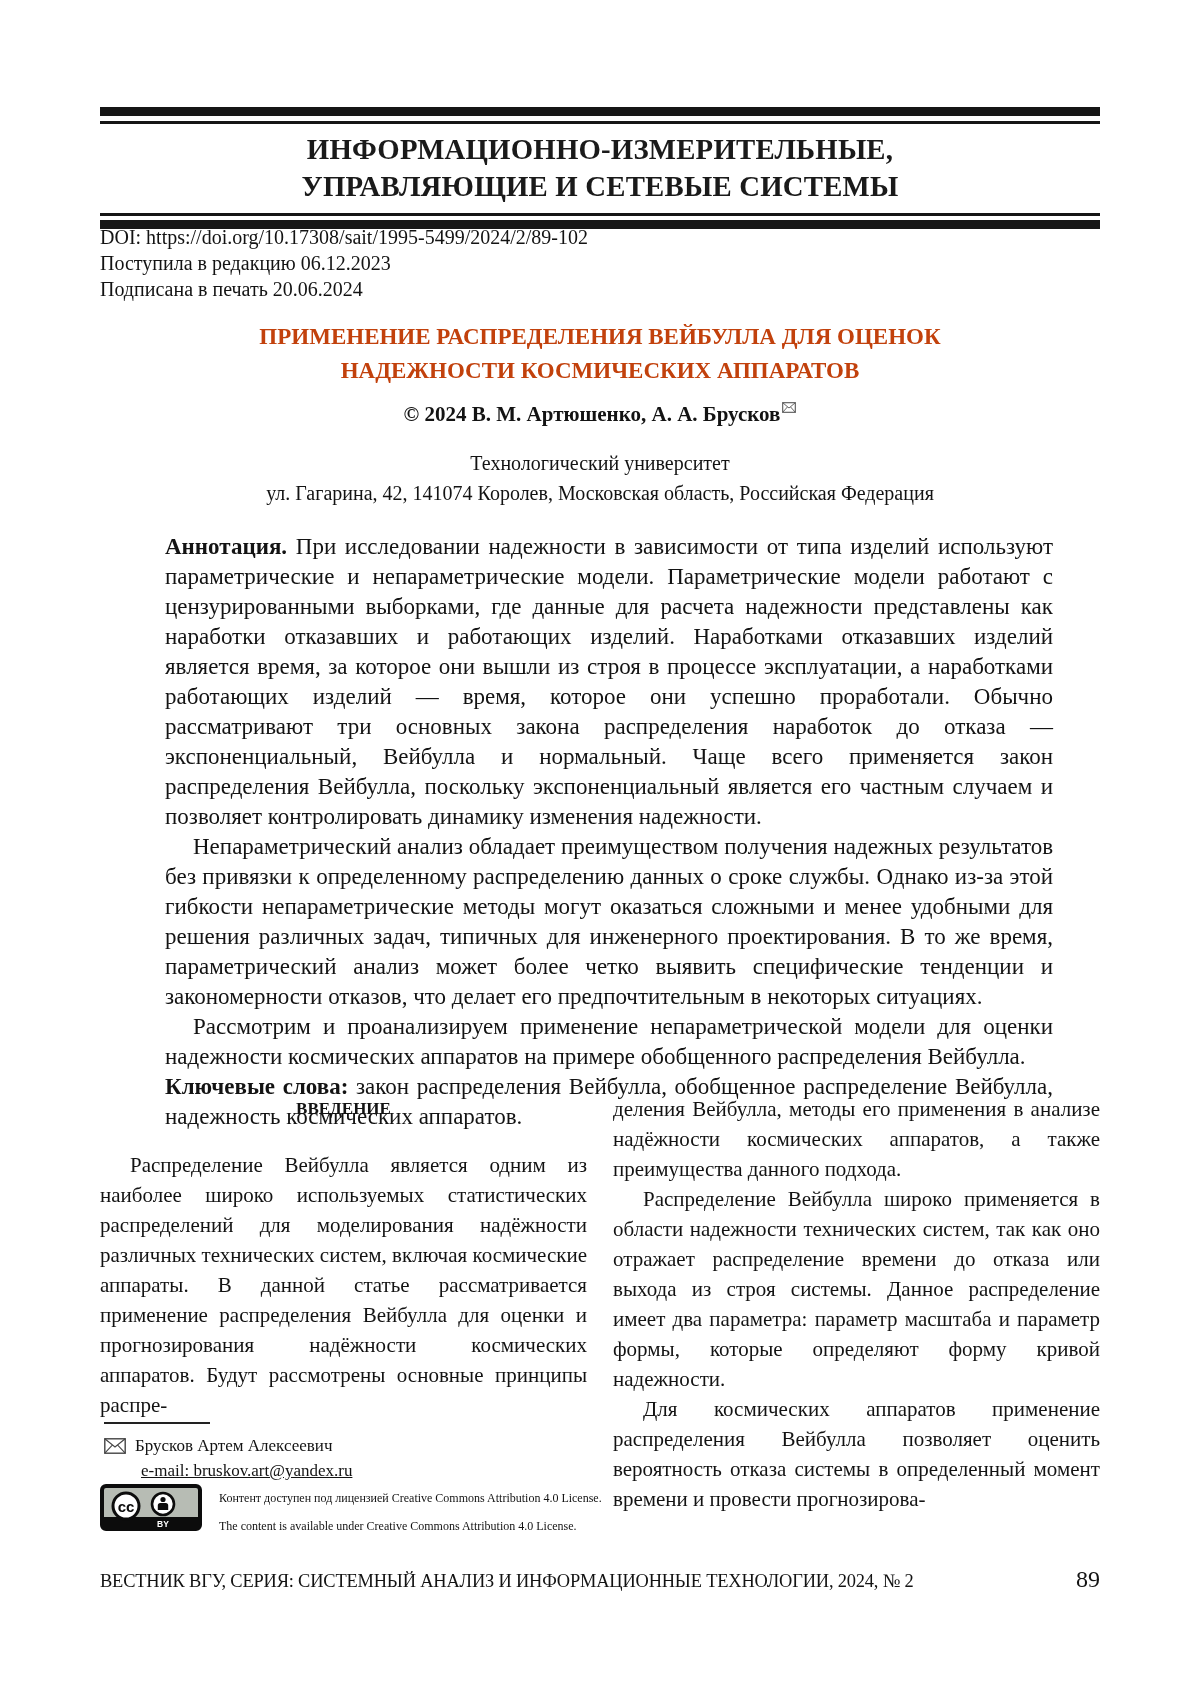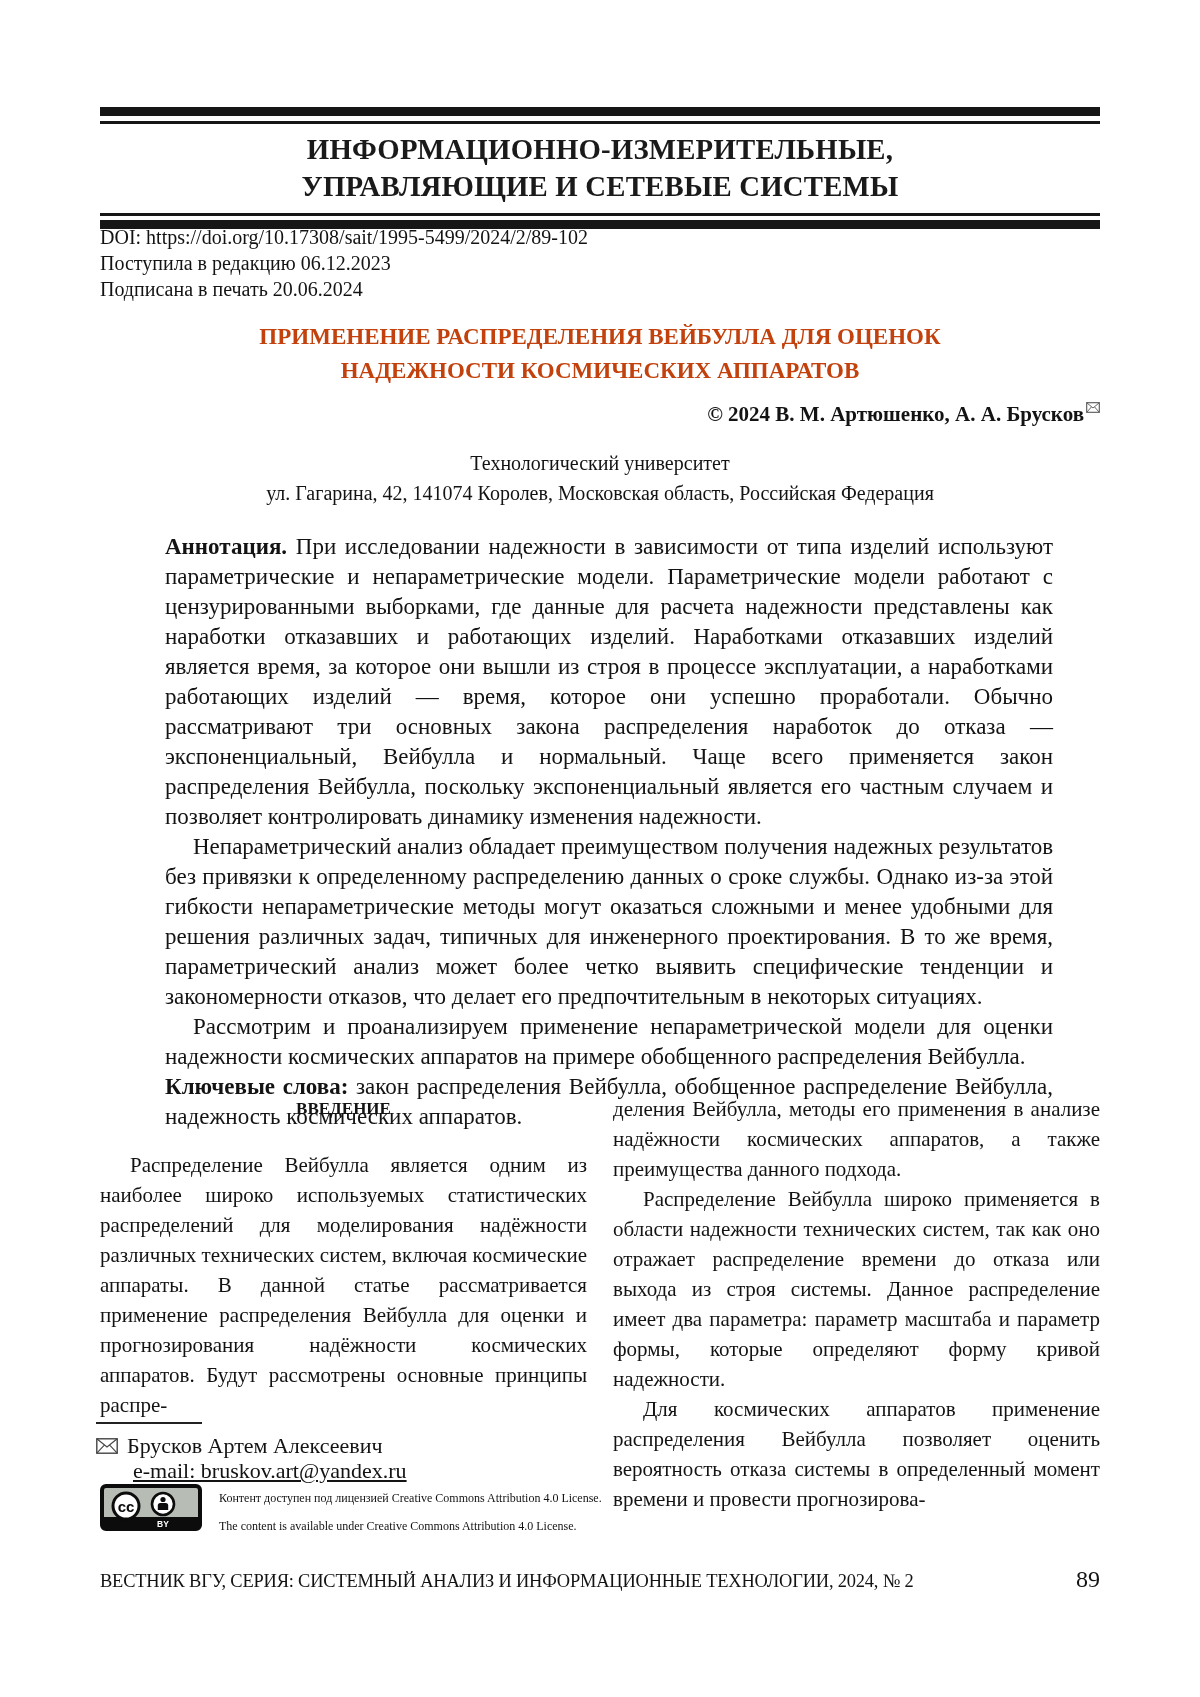--- a/index.html
+++ b/index.html
@@ -28,42 +28,42 @@
     transform: scaleX(0.96); transform-origin: center;
   }
 
   
   .meta { left: 100px; top: 224px; width: 1000px; font-size: 20px; line-height: 26px; }
   .meta-row1 { display: flex; justify-content: space-between; }
 
   
   .art-title { left: 100px; top: 320px; width: 1000px; text-align: center;
     font-weight: bold; font-size: 23px; line-height: 34px; color: #c2410c; }
-  .authors { left: 100px; top: 402px; width: 1000px; text-align: right;
+  .authors { left: 100px; top: 402px; width: 1000px; text-align: center;
     font-weight: bold; font-size: 21px; }
   .affil { left: 100px; top: 448px; width: 1000px; text-align: center;
     font-size: 20px; line-height: 30px; }
 
   
   .abstract { left: 165px; top: 532px; width: 888px;
     font-size: 23px; line-height: 30px; text-align: justify; }
   .abstract p { margin: 0; }
   .abstract p.ind { text-indent: 28px; }
   .blbl { font-weight: bold; }
 
   
   .columns { left: 100px; top: 1094px; width: 1000px; display: flex; gap: 26px; }
   .col { width: 487px; font-size: 21px; line-height: 30px; text-align: justify; }
   .col h3 { margin: 0 0 26px 0; text-align: center; font-size: 17px; font-weight: bold; }
   .col p { margin: 0; }
   .col p.ind { text-indent: 30px; }
   .col.right { max-height: 420px; overflow: hidden; }
 
   
-  .footnote { left: 96px; top: 1422px; width: 487px; font-size: 22px; line-height: 25px; }
+  .footnote { left: 104px; top: 1422px; width: 487px; font-size: 17px; line-height: 25px; }
   .fn-rule { width: 106px; height: 2px; background: #222; margin-bottom: 9px; }
   .fn-line1 { display: flex; align-items: center; gap: 9px; }
   .fn-email { padding-left: 37px; text-decoration: underline; }
 
   
   .license { left: 100px; top: 1484px; width: 1000px; display: flex; gap: 17px; align-items: flex-start; }
   .lic-text { font-size: 12px; line-height: 27.5px; padding-top: 1px; }
 
   
   .pfooter { left: 100px; top: 1566px; width: 1000px; display: flex;

